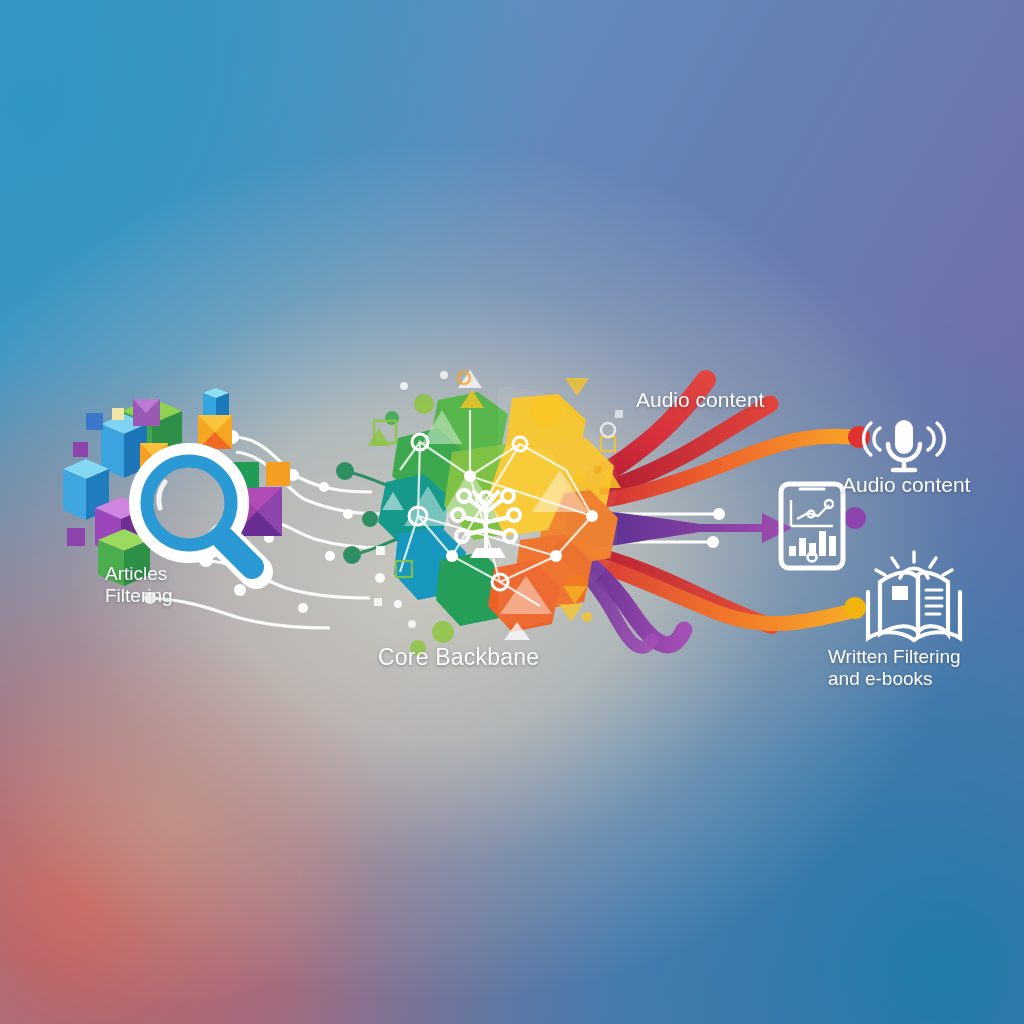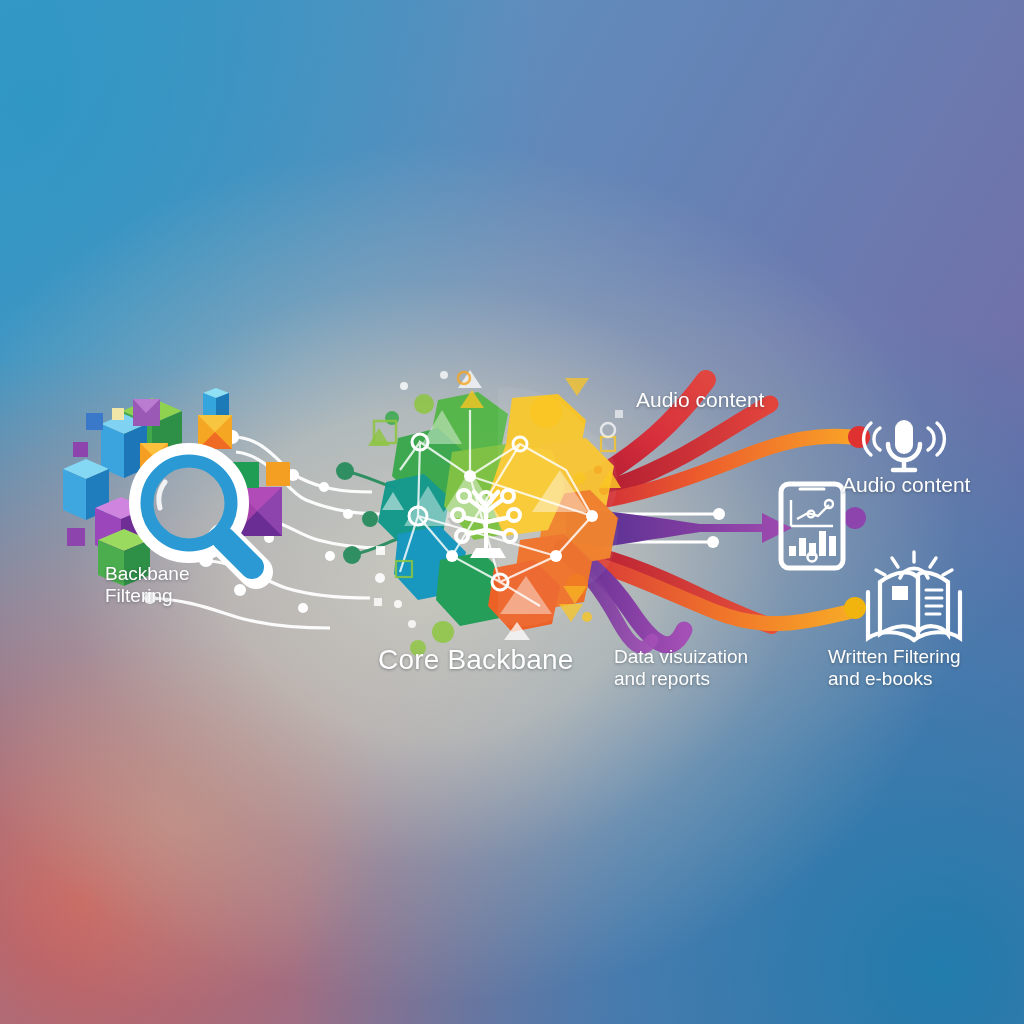--- a/index.html
+++ b/index.html
@@ -17,21 +17,21 @@
   .bg.b5{background:radial-gradient(ellipse 30% 26% at 17% 80%, rgba(200,160,140,.55) 0%, rgba(200,160,140,0) 70%);}
   .bg.b6{background:radial-gradient(circle at 3% 10%, rgba(46,150,196,.85) 0%, rgba(46,150,196,0) 38%);}
   .bg.b7{background:radial-gradient(ellipse 40% 34% at 72% 50%, rgba(130,150,168,.45) 0%, rgba(130,150,168,0) 72%);}
 
   svg.layer{position:absolute;left:0;top:0;width:1024px;height:1024px;overflow:visible;}
 
   .lbl{position:absolute;color:#ffffff;text-align:left;line-height:1.16;
        text-shadow:0 1px 3px rgba(40,50,60,.45);white-space:pre-line;}
   .lbl.big{font-size:21px;}
   .lbl.mid{font-size:19px;}
-  .lbl.core{font-size:28px;letter-spacing:.2px;}
+  .lbl.core{font-size:23px;letter-spacing:.2px;}
 </style>
 </head>
 <body>
 
 <div id="stage">
 
   <div class="bg base"></div>
   <div class="bg b6"></div>
   <div class="bg b2"></div>
   <div class="bg b3"></div>
@@ -399,28 +399,26 @@
         <path d="M914,552 L914,562"></path>
         <path d="M892,558 L898,567"></path>
         <path d="M936,558 L930,567"></path>
         <path d="M876,570 L885,575"></path>
         <path d="M952,570 L943,575"></path>
       </g>
       <path d="M900,578 a15,15 0 0 1 28,0" stroke-width="3.6"></path>
     </g>
   </svg>
 
-  <div class="lbl mid" style="left:105px;top:563px;width:130px;">Backbane
+  <div class="lbl mid" style="left:105px;top:563px;width:130px;">Articles
 Filtering</div>
 
   <div class="lbl core" style="left:378px;top:644px;width:210px;">Core Backbane</div>
 
   <div class="lbl big" style="left:636px;top:388px;width:200px;">Audio content</div>
 
   <div class="lbl big" style="left:842px;top:473px;width:190px;">Audio content</div>
 
-  <div class="lbl mid" style="left:614px;top:646px;width:180px;">Data visuization
-and reports</div>
 
   <div class="lbl mid" style="left:828px;top:646px;width:185px;">Written Filtering
 and e-books</div>
 
 </div>
 
 </body></html>

